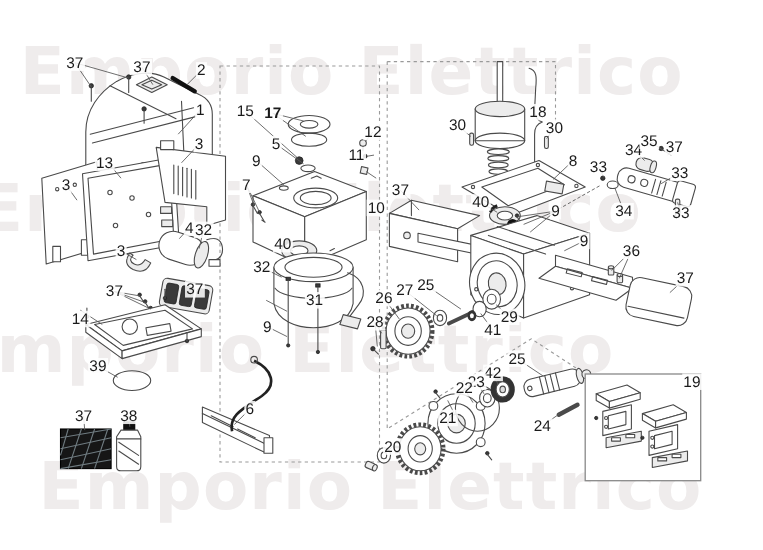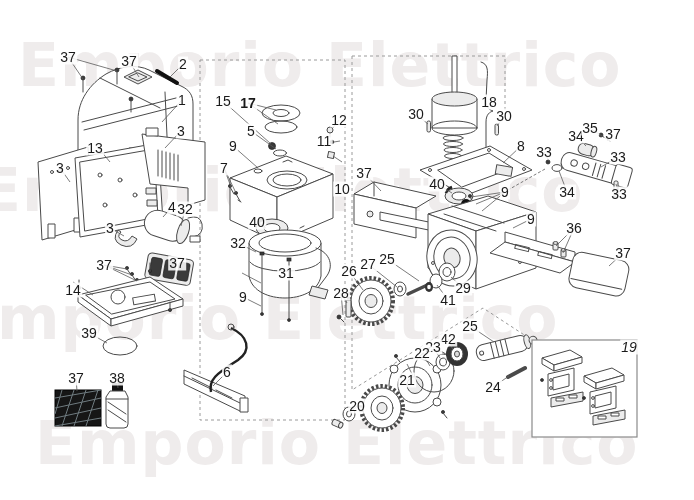--- a/index.html
+++ b/index.html
@@ -566,15 +566,15 @@
       <div class="part-label" style="left: 341px; top: 293px;">28</div>
       <div class="part-label" style="left: 463px; top: 288px;">29</div>
       <div class="part-label" style="left: 448px; top: 300px;">41</div>
       <div class="part-label" style="left: 470px; top: 326px;">25</div>
       <div class="part-label" style="left: 448px; top: 339px;">42</div>
       <div class="part-label" style="left: 433px; top: 347px;">23</div>
       <div class="part-label" style="left: 422px; top: 353px;">22</div>
       <div class="part-label" style="left: 407px; top: 364px; margin-top: 16px;">21</div>
       <div class="part-label" style="left: 493px; top: 387px;">24</div>
       <div class="part-label" style="left: 357px; top: 406px;">20</div>
-      <div class="part-label" style="left: 629px; top: 347px; font-style: italic;">19</div>
+      <div class="part-label" style="left: 629px; top: 347px;">19</div>
     </div>
 </div>
 
 </body></html>

